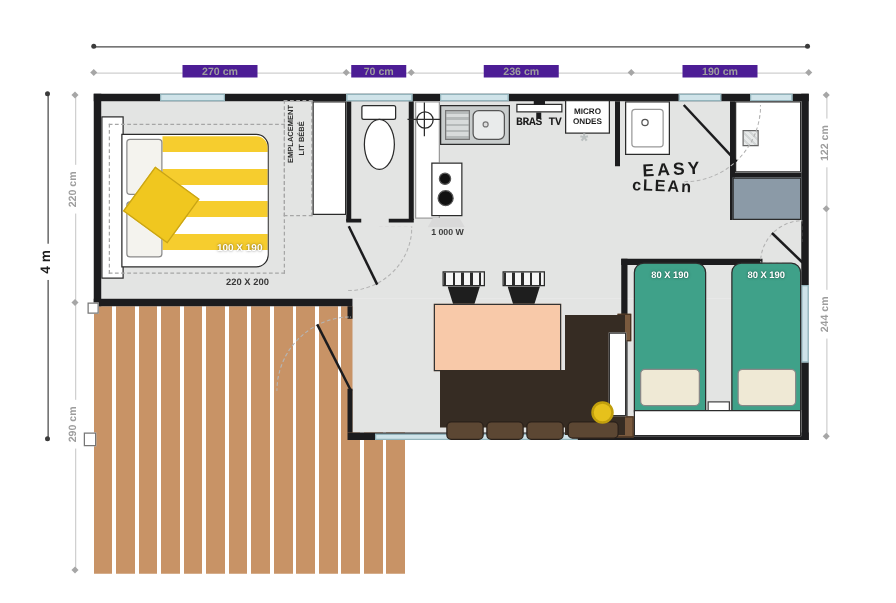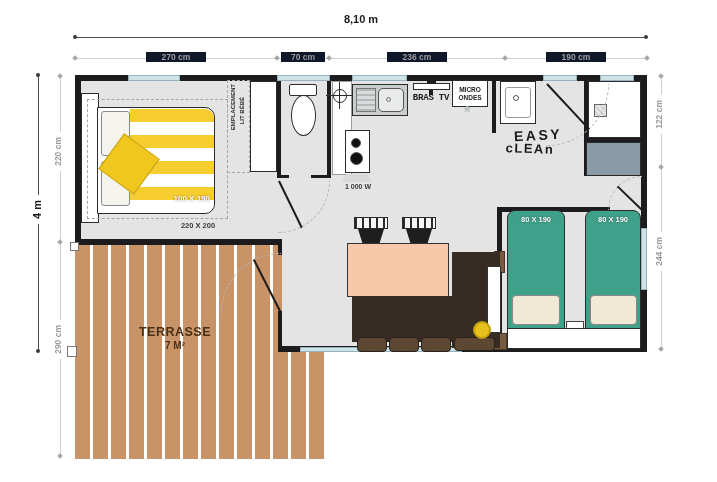--- a/index.html
+++ b/index.html
@@ -11,42 +11,41 @@
   .floor{background:#e3e4e3;}
   .terr{background:repeating-linear-gradient(90deg,#c89366 0 15px,#ffffff 15px 18px);}
   .post{background:#fff;border:1px solid #777;}
   .dashzone{border:1px dashed #a6a6a6;}
   .lineH{height:1px;background:#d0d0d0;}
   .lineV{width:1px;background:#d0d0d0;}
   .mlineH{height:1px;background:#4a4a4a;}
   .mlineV{width:1px;background:#4a4a4a;}
   .dot{width:4px;height:4px;border-radius:50%;background:#3b3b3b;}
   .tick{width:4px;height:4px;background:#a6a6a6;transform:rotate(45deg);}
-  .dim{color:#9d9d9d;font-size:8.5px;font-weight:700;background:#0f172a;text-align:center;padding:0 3px;}
+  .dim{color:#9d9d9d;font-size:8.5px;font-weight:700;background:#4c1d95;text-align:center;padding:0 3px;}
   .vdim{writing-mode:vertical-rl;transform:rotate(180deg);color:#9d9d9d;font-size:8.5px;
         font-weight:700;background:#fff;text-align:center;padding:5px 0;}
   .mdim{color:#1c1c1c;font-size:11px;font-weight:700;background:#fff;text-align:center;}
   .vmdim{writing-mode:vertical-rl;transform:rotate(180deg);color:#1c1c1c;font-size:11px;
         font-weight:700;background:#fff;padding:5px 0;}
   .lbl{font-weight:700;color:#1c1c1c;text-align:center;}
   .wht{color:#fff;text-shadow:0 0 2px rgba(0,0,0,.55);}
   .leaf{width:2px;background:#1c1c1e;}
   .arcTL{border-top:1px dashed #b5b5b5;border-left:1px dashed #b5b5b5;border-top-left-radius:100%;}
   .arcBR{border-bottom:1px dashed #b5b5b5;border-right:1px dashed #b5b5b5;border-bottom-right-radius:100%;}
   .furn{background:#fff;border:1.5px solid #2b2b2b;}
   .stripes{background:repeating-linear-gradient(180deg,#f6cd2e 0 13px,#fff 13px 26px);}
   .hatch{background:repeating-linear-gradient(180deg,#b6baba 0 2px,#d8dbdb 2px 5px);}
   .slats{background:repeating-linear-gradient(90deg,#2b2b2b 0 2px,#f5f5f5 2px 7px);border:1.5px solid #2b2b2b;}
 </style>
 </head>
 <body>
 
 <div id="plan">
 
-  <div class="abs mdim" style="left:286px;top:13px;width:150px;">8,10 m</div>
   <div class="abs mlineH" style="left:75px;top:37px;width:572px;"></div>
   <div class="abs dot" style="left:73px;top:35px;"></div>
   <div class="abs dot" style="left:644px;top:35px;"></div>
 
   <div class="abs lineH" style="left:75px;top:58px;width:572px;"></div>
   <div class="abs tick" style="left:73px;top:56px;"></div>
   <div class="abs tick" style="left:275px;top:56px;"></div>
   <div class="abs tick" style="left:327px;top:56px;"></div>
   <div class="abs tick" style="left:503px;top:56px;"></div>
   <div class="abs tick" style="left:645px;top:56px;"></div>
@@ -99,22 +98,20 @@
   <div class="abs win" style="left:128px;top:75px;width:52px;height:6px;"></div>
   <div class="abs win" style="left:277px;top:75px;width:53px;height:6px;"></div>
   <div class="abs win" style="left:352px;top:75px;width:55px;height:6px;"></div>
   <div class="abs win" style="left:543px;top:75px;width:34px;height:6px;"></div>
   <div class="abs win" style="left:600px;top:75px;width:34px;height:6px;"></div>
   <div class="abs win" style="left:300px;top:347px;width:162px;height:5px;"></div>
   <div class="abs win" style="left:641px;top:228px;width:6px;height:62px;"></div>
 
   <div class="abs post" style="left:70px;top:242px;width:9px;height:9px;"></div>
   <div class="abs post" style="left:67px;top:346px;width:10px;height:11px;"></div>
-  <div class="abs lbl" style="left:110px;top:325px;width:130px;font-size:12.5px;color:#4a3018;letter-spacing:.5px;">TERRASSE</div>
-  <div class="abs lbl" style="left:110px;top:340px;width:130px;font-size:10px;color:#4a3018;">7 M²</div>
 
   <div class="abs furn" style="left:81px;top:93px;width:18px;height:130px;"></div>
   <div class="abs dashzone" style="left:87px;top:99px;width:141px;height:120px;"></div>
   <div class="abs furn" style="left:97px;top:107px;width:118px;height:107px;border-radius:0 10px 10px 0;"></div>
   <div class="abs stripes" style="left:130px;top:109px;width:84px;height:103px;border-radius:0 9px 9px 0;"></div>
   <div class="abs" style="left:101px;top:111px;width:29px;height:45px;background:#f4f3ee;border:1px solid #8a8a8a;border-radius:3px;"></div>
   <div class="abs" style="left:101px;top:161px;width:29px;height:45px;background:#f4f3ee;border:1px solid #8a8a8a;border-radius:3px;"></div>
   <div class="abs" style="left:107px;top:142px;width:44px;height:44px;background:#f0c71f;border:1.5px solid #c9a415;transform:rotate(36deg);"></div>
   <div class="abs lbl wht" style="left:140px;top:194px;width:70px;font-size:8px;text-align:right;">100 X 190</div>
   <div class="abs lbl" style="left:162px;top:221px;width:72px;font-size:7.5px;color:#3a3a3a;">220 X 200</div>

